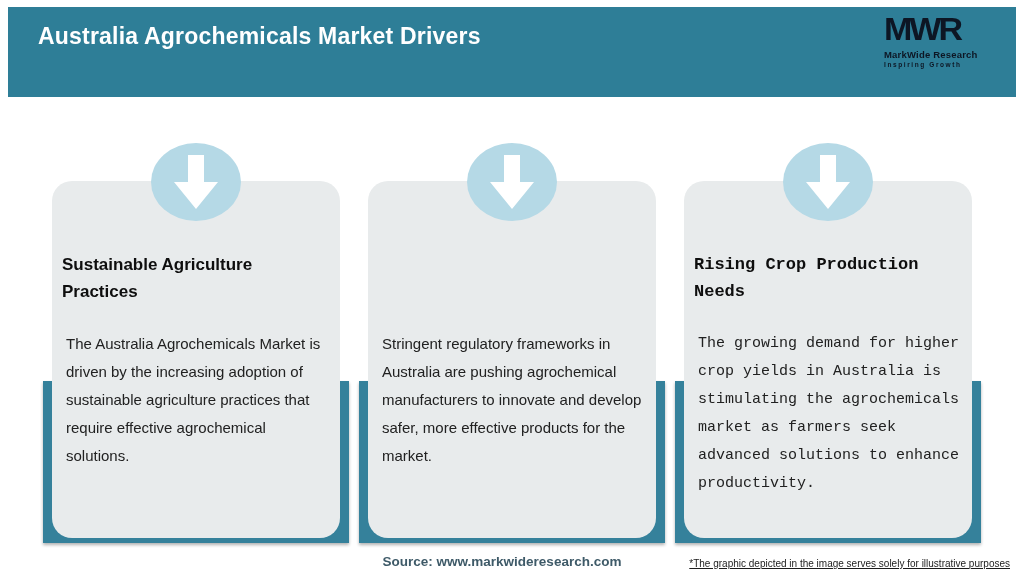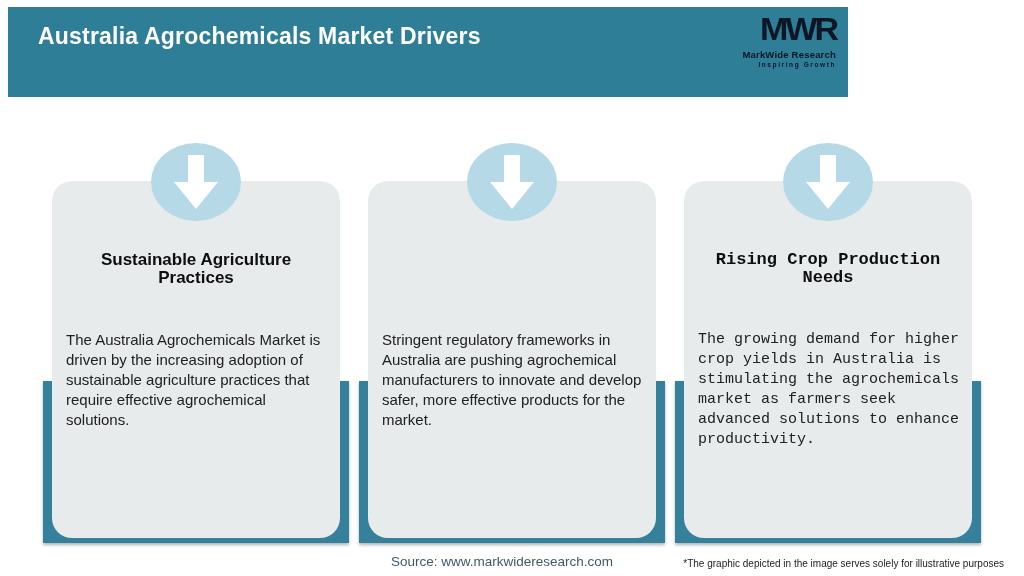--- a/index.html
+++ b/index.html
@@ -11,36 +11,36 @@
     width: 1024px;
     height: 576px;
     background: #ffffff;
     overflow: hidden;
   }
 
   
   .header-bar {
     position: absolute;
     left: 8px; top: 7px;
-    width: 840px; height: 90px;
+    width: 1008px; height: 90px;
     background: #2e7e97;
   }
   .page-title {
     position: absolute;
     left: 30px; top: 16px;
     color: #ffffff;
     font-size: 23px;
     font-weight: bold;
     letter-spacing: 0.2px;
   }
   .brand-logo {
     position: absolute;
     right: 12px; top: 5px;
     width: 120px;
-    text-align: right;
+    text-align: left;
     color: #0d1624;
     line-height: 1;
   }
   .logo-mark {
     font-size: 34px;
     font-weight: 900;
     letter-spacing: -3px;
     transform: scaleY(0.92);
     color: #0d1624;
   }
@@ -75,31 +75,31 @@
     position: absolute;
     left: 9px; top: 181px;
     width: 288px; height: 357px;
     background: #e8ebec;
     border-radius: 20px;
     z-index: 2;
   }
   .card-title {
     position: absolute;
     top: 70px; left: 10px; right: 10px;
-    text-align: center;
+    text-align: left;
     font-size: 17px;
     font-weight: bold;
-    line-height: 18px;
+    line-height: 27px;
     color: #0e0e0e;
   }
   .card-desc {
     position: absolute;
     top: 149px; left: 14px; right: 12px;
     font-size: 15px;
-    line-height: 20px;
+    line-height: 28px;
     color: #212121;
   }
   .arrow-circle {
     position: absolute;
     left: 108px; top: 143px;
     width: 90px; height: 78px;
     background: #b5d9e6;
     border-radius: 50%;
     z-index: 3;
     display: flex;
@@ -108,28 +108,29 @@
   }
   .arrow-circle svg { display: block; margin-top: 2px; }
 
   
   .source-text {
     position: absolute;
     left: 340px; top: 554px;
     width: 324px;
     text-align: center;
     font-size: 13.5px;
-    font-weight: normal;
+    font-weight: bold;
     color: #3e5a68;
   }
   .disclaimer-text {
     position: absolute;
-    right: 20px; top: 558px;
+    right: 14px; top: 558px;
     font-size: 10px;
     color: #1c1c1c;
+    text-decoration: underline;
   }
 </style>
 </head>
 <body>
 
 <div class="canvas">
 
   <div class="header-bar">
     <div class="page-title">Australia Agrochemicals Market Drivers</div>
     <div class="brand-logo">

